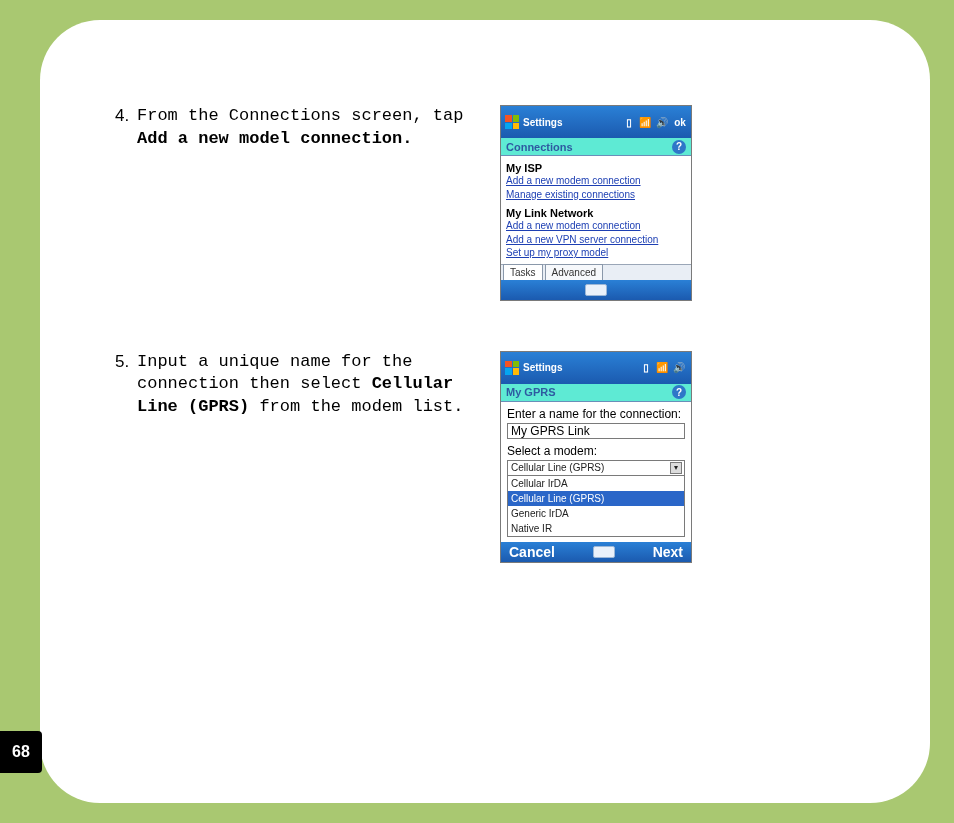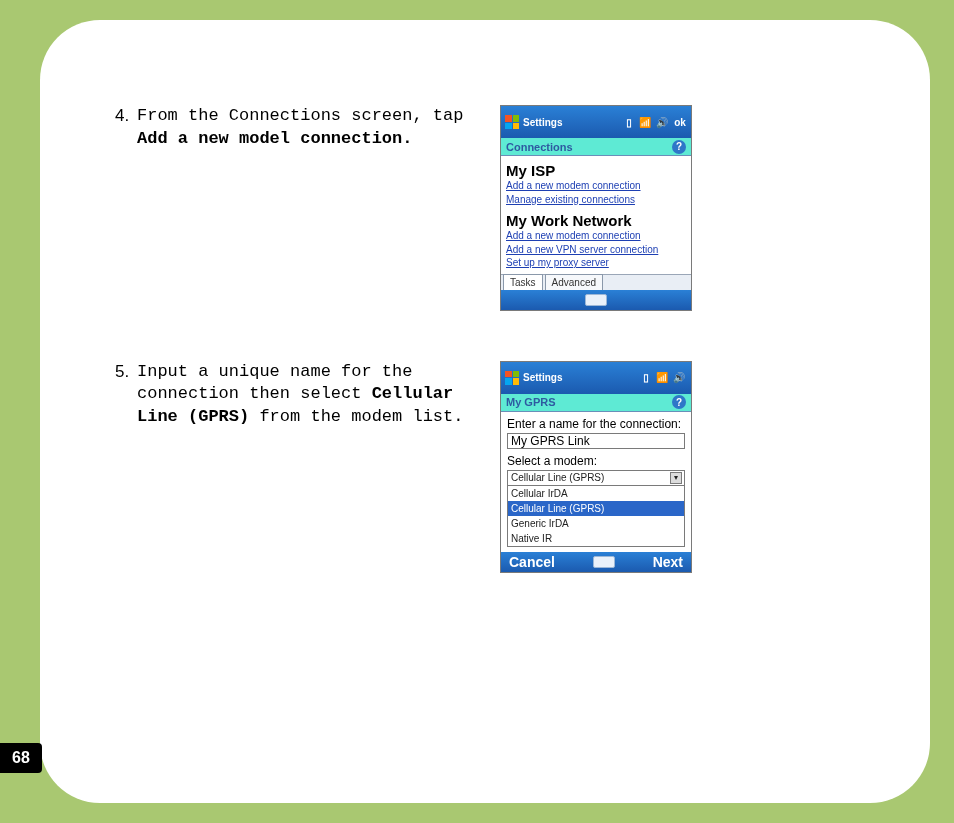--- a/index.html
+++ b/index.html
@@ -18,21 +18,21 @@
     width: 890px;
     height: 783px;
     background: #ffffff;
     border-radius: 60px;
   }
   .page-number {
     position: absolute;
     left: 0;
     bottom: 50px;
     width: 42px;
-    height: 30px;
+    height: 42px;
     background: #000000;
     color: #ffffff;
     font-weight: bold;
     font-size: 16px;
     display: flex;
     align-items: center;
     justify-content: center;
     border-top-right-radius: 4px;
     border-bottom-right-radius: 4px;
   }
@@ -127,21 +127,21 @@
     font-size: 10px;
     font-weight: bold;
   }
   .pda-body {
     padding: 4px 5px;
     flex: 1;
   }
   .section-head {
     font-weight: bold;
     color: #000;
-    font-size: 15px;
+    font-size: 11px;
     margin-top: 2px;
   }
   .link {
     color: #1d3fb3;
     text-decoration: underline;
     font-size: 10px;
     line-height: 1.35;
   }
   .pda-tabs {
     height: 16px;
@@ -271,24 +271,24 @@
           <span class="tb-icon">ok</span>
         </div>
         <div class="pda-subbar">
           <span>Connections</span>
           <span class="help-circle">?</span>
         </div>
         <div class="pda-body">
           <div class="section-head">My ISP</div>
           <div class="link">Add a new modem connection</div>
           <div class="link">Manage existing connections</div>
-          <div class="section-head" style="margin-top:6px">My Work Network</div>
+          <div class="section-head" style="margin-top:6px">My Link Network</div>
           <div class="link">Add a new modem connection</div>
           <div class="link">Add a new VPN server connection</div>
-          <div class="link">Set up my proxy server</div>
+          <div class="link">Set up my proxy model</div>
         </div>
         <div class="pda-tabs">
           <div class="tab active">Tasks</div>
           <div class="tab">Advanced</div>
         </div>
         <div class="pda-bottombar">
           <div class="kbd-icon"></div>
         </div>
       </div>
     </div>

